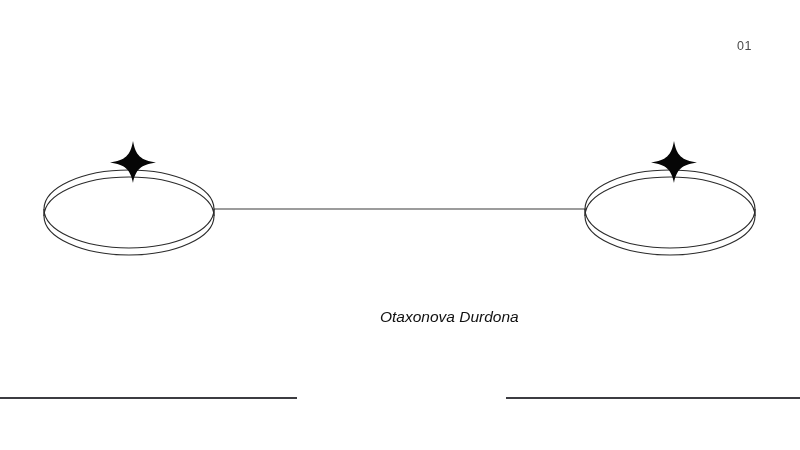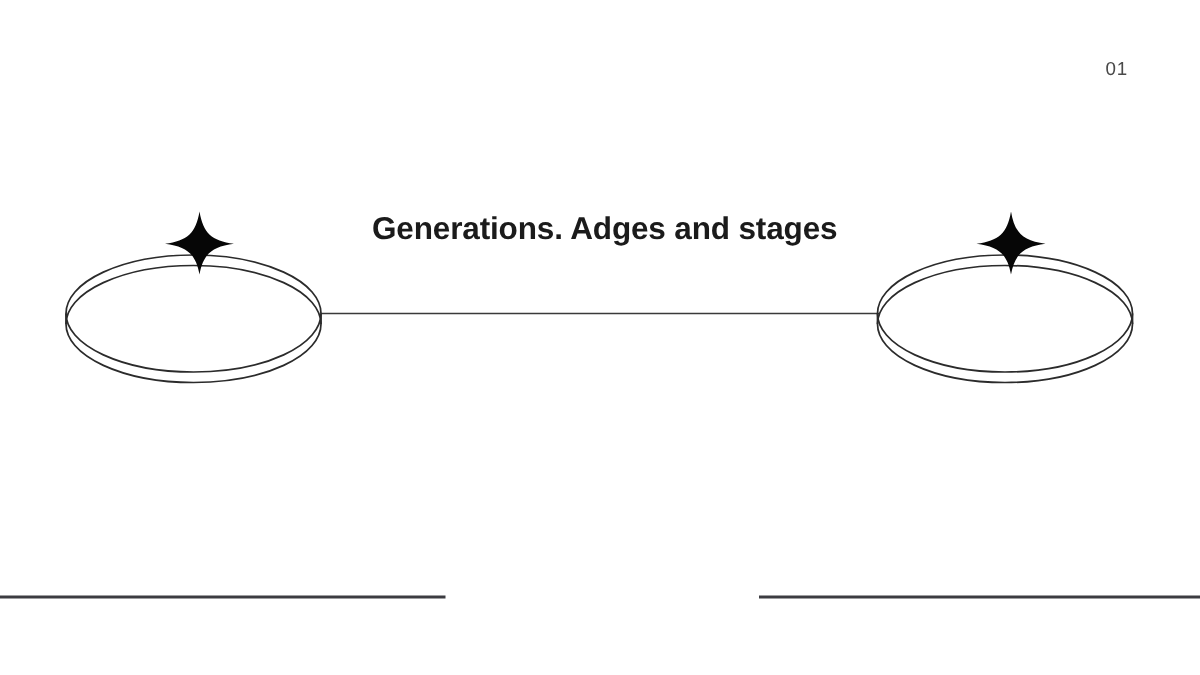--- a/index.html
+++ b/index.html
@@ -134,16 +134,16 @@
                C 671.5 169.5, 666 164.5, 651 162.5
                C 666 160.5, 671.5 155.5, 674 141 Z"></path>
     </g>
 
     <line class="rule-line" x1="0" y1="398" x2="297" y2="398"></line>
     <line class="rule-line" x1="506" y1="398" x2="800" y2="398"></line>
   </svg>
 
   <div id="page-number">01</div>
 
-  <div id="slide-title">Generations. Adges and stages</div>
 
+  <div id="slide-subtitle">Otaxonova Durdona</div>
 
 </div>
 
 </body></html>

